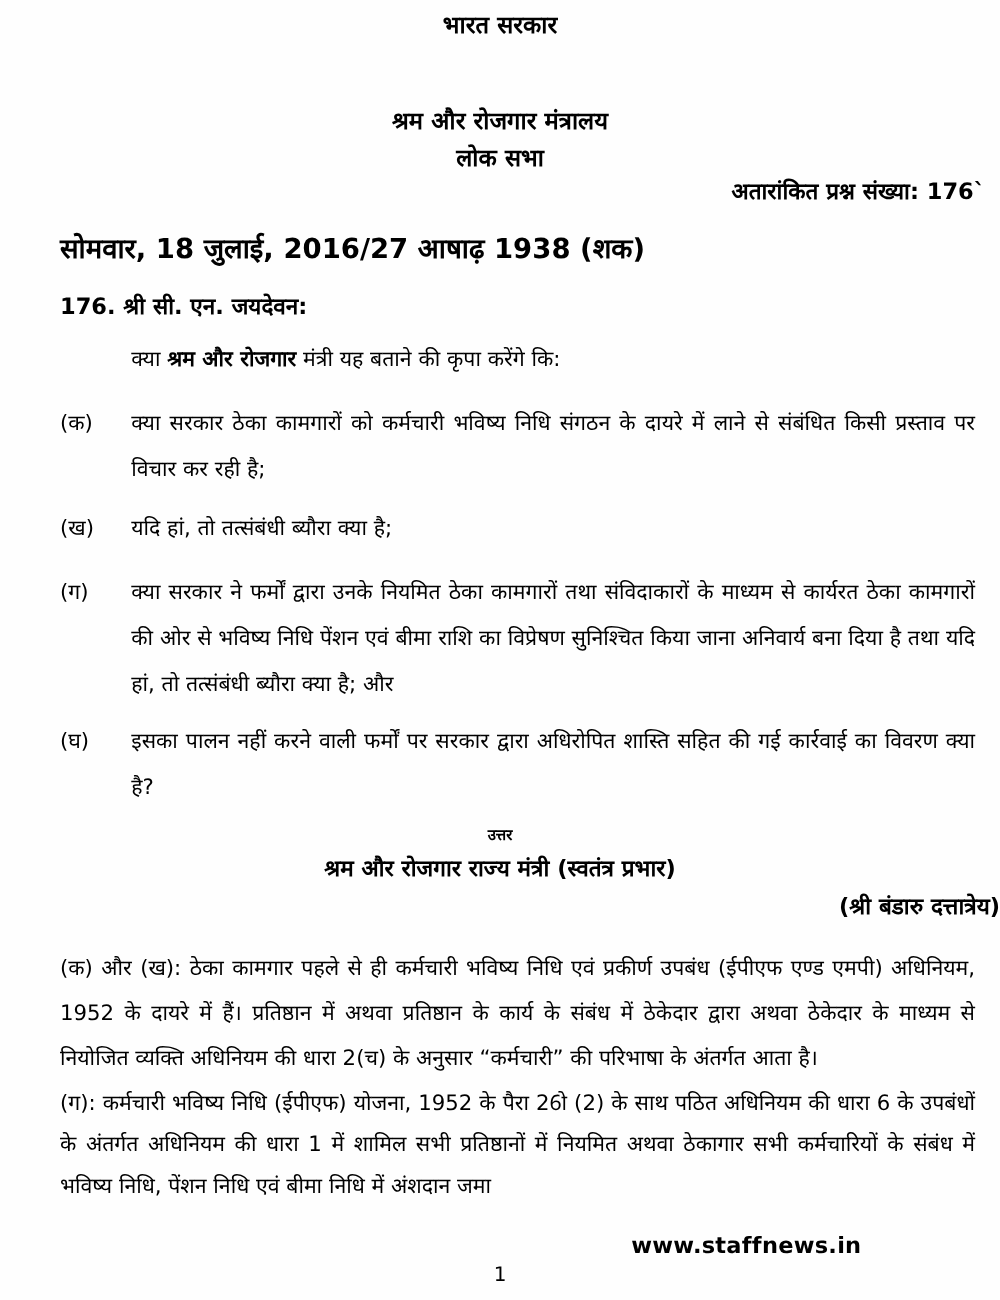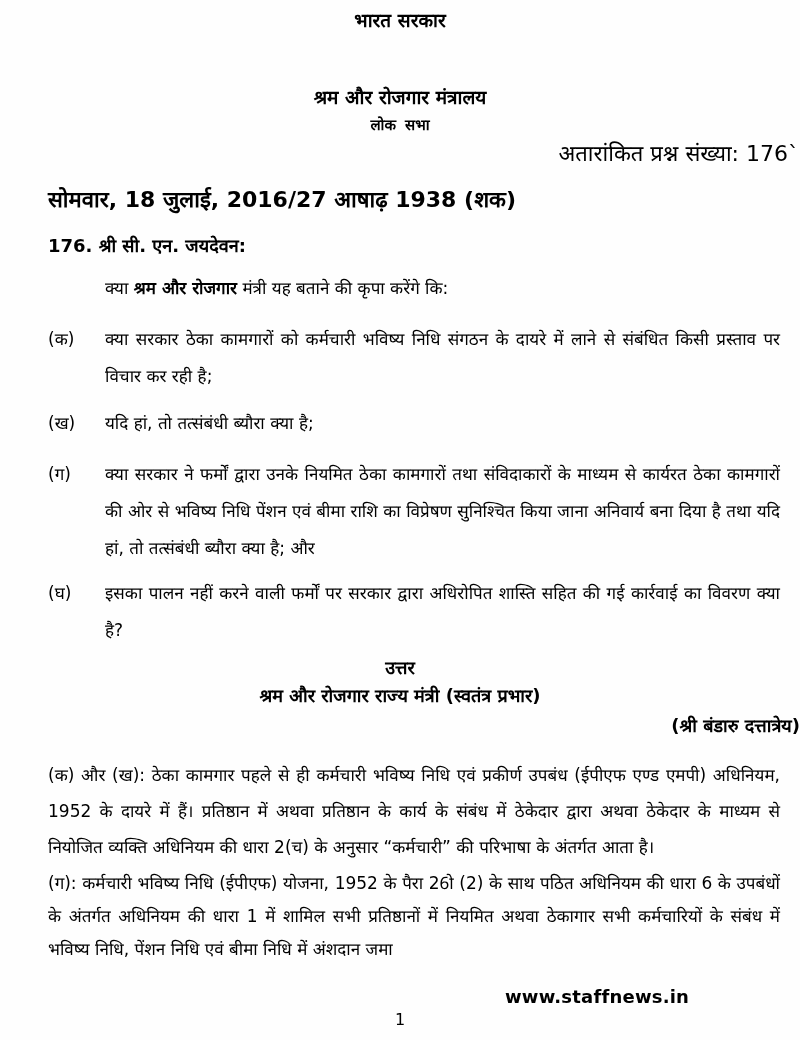--- a/index.html
+++ b/index.html
@@ -14,28 +14,28 @@
     background: #fefefe;
     color: #000000;
     font-family: "DejaVu Sans", "Liberation Sans", sans-serif;
     font-size: 17px;
     overflow: hidden;
   }
   .bold { font-weight: bold; }
 
   .hdr1 { margin-top: 6px; font-size: 19px; line-height: 28px; font-weight: bold; text-align: center; }
   .hdr2 { font-size: 19px; line-height: 30px; font-weight: bold; text-align: center; margin-top: 48px; }
-  .hdr3 { font-size: 15px; line-height: 30px; font-weight: bold; text-align: center; font-family: Liberation Mono, monospace; }
+  .hdr3 { font-size: 19px; line-height: 30px; font-weight: bold; text-align: center; }
 
   .qno {
     text-align: right;
-    padding-right: 1px;
-    font-weight: normal;
+    padding-right: 12px;
+    font-weight: bold;
     line-height: 24px;
-    font-size: 22px;
+    font-size: 18px;
   }
   .date-line {
     margin: 21px 20px 0 48px;
     font-weight: bold;
     font-size: 22px;
     line-height: 26px;
   }
   .subject-line {
     margin: 20px 20px 0 48px;
     font-weight: bold;
@@ -66,21 +66,21 @@
     flex-shrink: 0;
   }
   .q-text {
     flex: 1;
     text-align: justify;
   }
   .answer-heading {
     margin-top: 6px;
     text-align: center;
     font-weight: bold;
-    font-size: 18px;
+    font-size: 12px;
     line-height: 26px;
   }
   .minister-title {
     text-align: center;
     font-weight: bold;
     font-size: 18px;
     line-height: 30px;
   }
   .minister-name {
     text-align: right;

